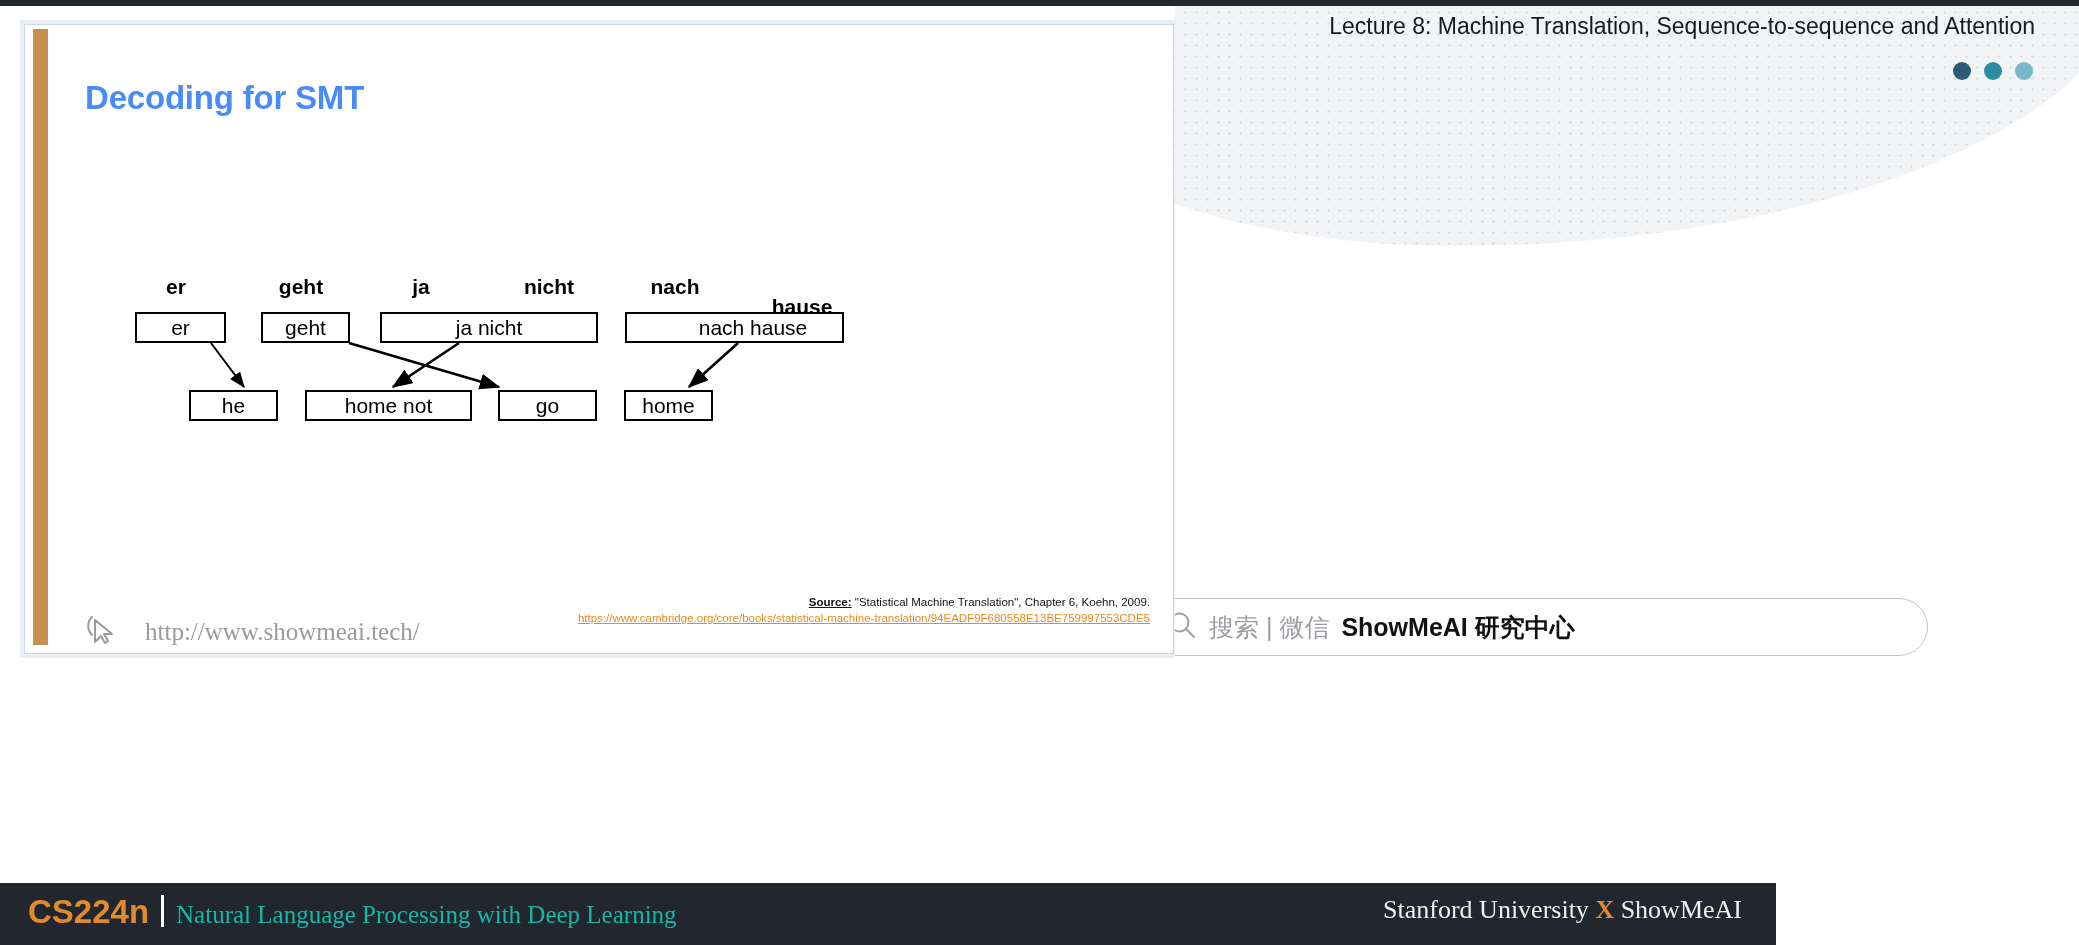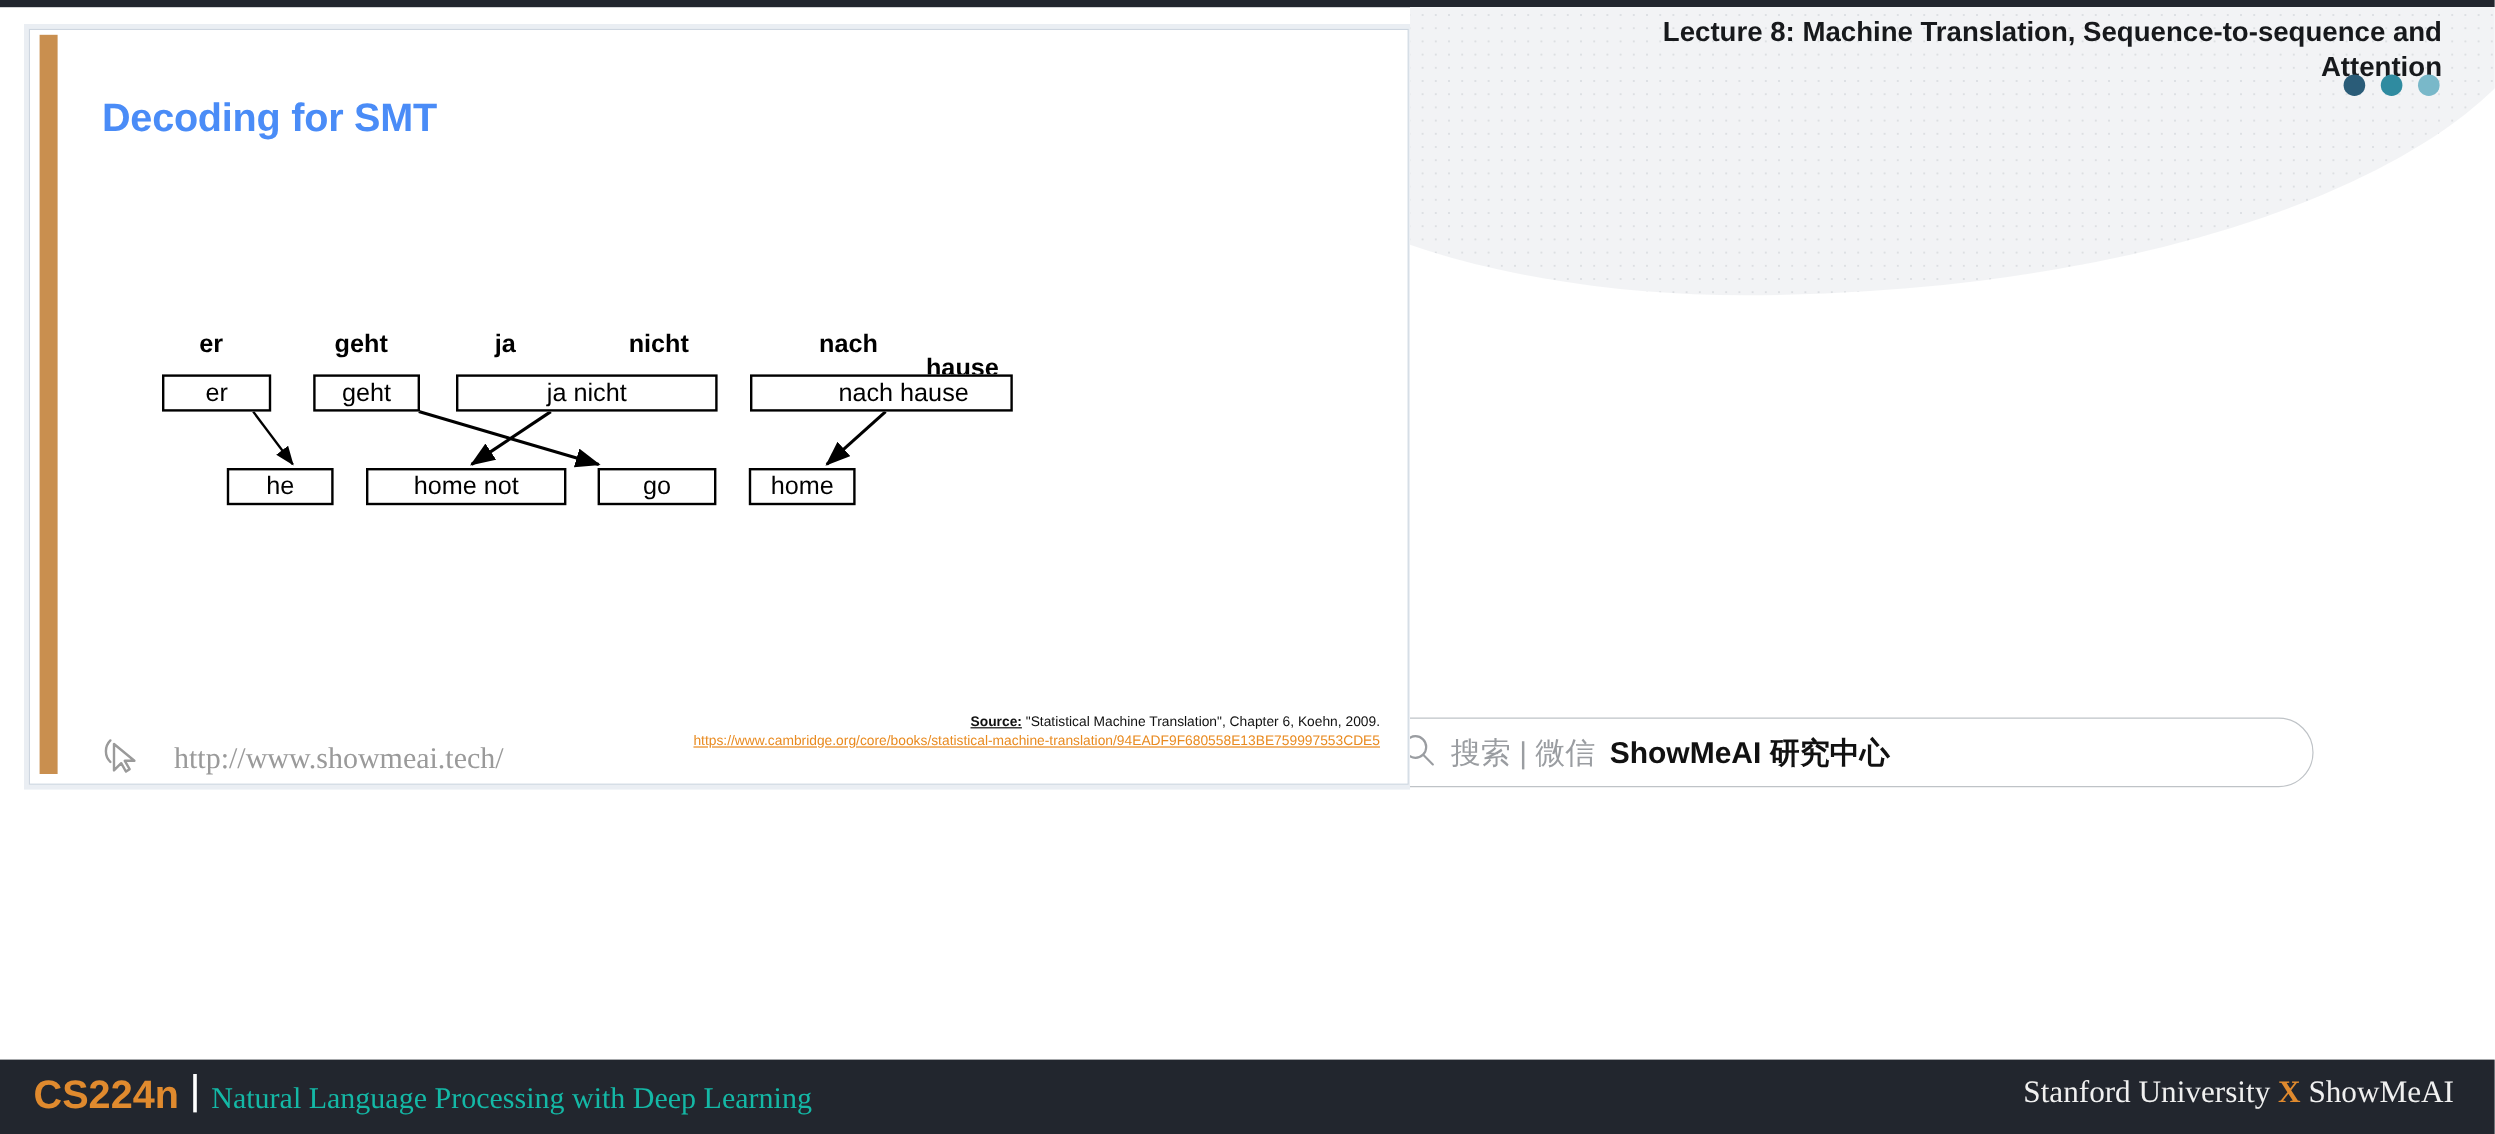--- a/index.html
+++ b/index.html
@@ -93,21 +93,21 @@
   .swoosh-dots{
     position:absolute;left:-160px;top:-230px;width:1120px;height:470px;
     border-radius:0 0 62% 40%;
     background-image:radial-gradient(#d7dade 1px, transparent 1.1px);
     background-size:11px 11px;
     opacity:.8;
   }
   .lecture-title{
     position:absolute;right:44px;top:6px;width:740px;
     text-align:right;
-    font-size:23px;font-weight:bold;color:#17191c;
+    font-size:23px;font-weight:normal;color:#17191c;
     line-height:29px;
   }
   .dot-row{
     position:absolute;right:46px;top:56px;
     display:flex;gap:13px;align-items:center;
   }
   .dot-row i{display:block;width:18px;height:18px;border-radius:50%;}
 
   .brand-mark{
     position:absolute;left:-205px;top:50px;width:230px;height:60px;
@@ -120,21 +120,21 @@
     background:#fff;
     display:flex;align-items:center;
     box-sizing:border-box;
     padding-left:28px;gap:12px;
   }
   .search-pill .ph{font-size:25px;color:#9a9da1;white-space:nowrap;}
   .search-pill .brandname{font-size:25px;font-weight:bold;color:#111;white-space:nowrap;}
 
   
   .bottom-bar{
-    position:absolute;left:0;top:883px;width:2079px;height:62px;
+    position:absolute;left:0;top:883px;width:1776px;height:62px;
     background:#22262e;
   }
   .bb-left{
     position:absolute;left:28px;top:8px;
     display:flex;align-items:baseline;gap:0px;
     white-space:nowrap;
   }
   .bb-course{font-size:33px;font-weight:bold;color:#e08a2e;font-family:"Liberation Sans", sans-serif;}
   .bb-sep{display:inline-block;width:3px;height:32px;background:#fff;margin:0 12px;position:relative;top:4px;}
   .bb-sub{font-size:25px;color:#14b8a6;font-family:"Liberation Serif", serif;}
@@ -165,21 +165,21 @@
       </defs>
     <line x1="186" y1="318" x2="219" y2="362" stroke="#000" stroke-width="2" marker-end="url(#ah)"></line>
         <line x1="324" y1="318" x2="474" y2="362" stroke="#000" stroke-width="2.6" marker-end="url(#ah)"></line>
         <line x1="434" y1="318" x2="368" y2="362" stroke="#000" stroke-width="2.6" marker-end="url(#ah)"></line>
         <line x1="713" y1="318" x2="664" y2="362" stroke="#000" stroke-width="2.6" marker-end="url(#ah)"></line>
       </svg>
   <div class="src-word" style="left: 151px; top: 250px;">er</div>
       <div class="src-word" style="left: 276px; top: 250px;">geht</div>
       <div class="src-word" style="left: 396px; top: 250px;">ja</div>
       <div class="src-word" style="left: 524px; top: 250px;">nicht</div>
-      <div class="src-word" style="left: 682px; top: 250px;">nach</div>
+      <div class="src-word" style="left: 650px; top: 250px;">nach</div>
       <div class="src-word" style="left: 777px; top: 250px; margin-top: 20px;">hause</div>
       <div class="pbox" style="left: 110px; top: 287px; width: 91px; height: 31px;">er</div>
       <div class="pbox" style="left: 236px; top: 287px; width: 89px; height: 31px;">geht</div>
       <div class="pbox" style="left: 355px; top: 287px; width: 218px; height: 31px;">ja nicht</div>
       <div class="pbox" style="left: 600px; top: 287px; width: 219px; height: 31px; padding-left: 37px;">nach hause</div>
       <div class="pbox" style="left: 164px; top: 365px; width: 89px; height: 31px;">he</div>
       <div class="pbox" style="left: 280px; top: 365px; width: 167px; height: 31px;">home not</div>
       <div class="pbox" style="left: 473px; top: 365px; width: 99px; height: 31px; text-align: right;">go</div>
       <div class="pbox" style="left: 599px; top: 365px; width: 89px; height: 31px;">home</div>
     </div>

